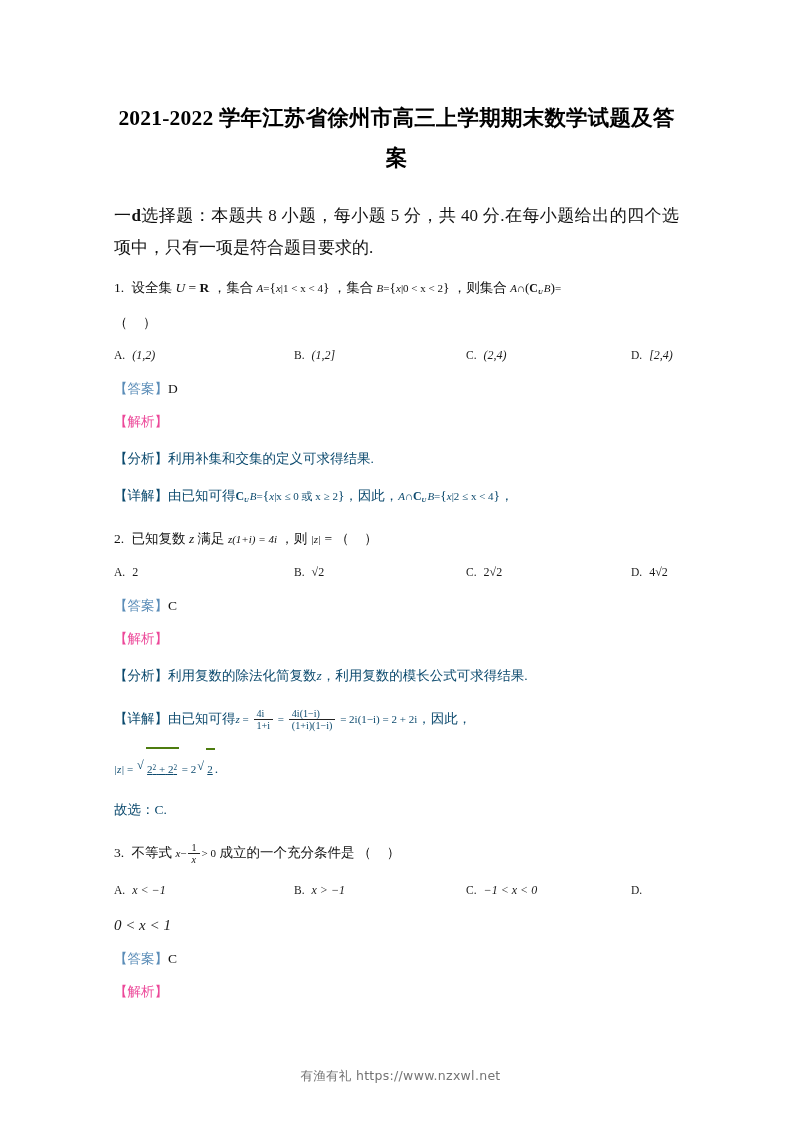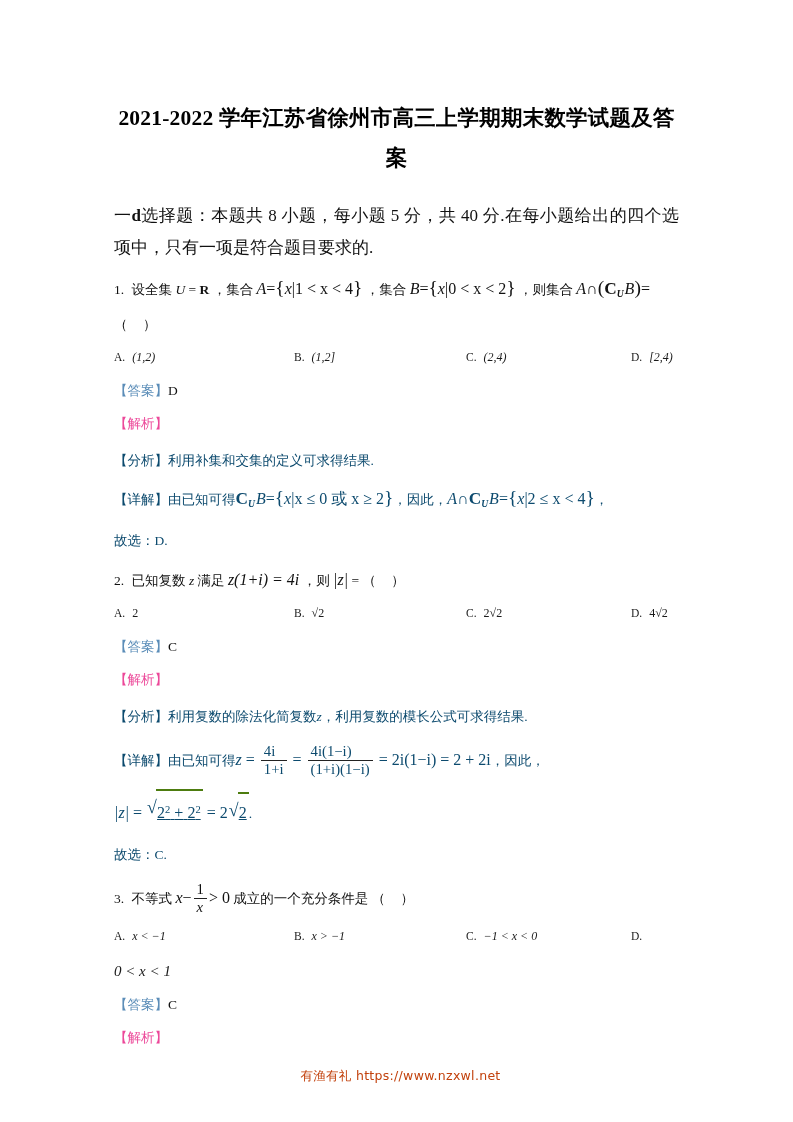--- a/index.html
+++ b/index.html
@@ -101,21 +101,21 @@
   .analysis-line, .detail-line, .gu-xuan {
     font-size: 13.5px;
     line-height: 31px;
     margin-top: 6px;
     color: #0c4a6e;
   }
 
   
   .mi { font-style: italic; font-family: "Liberation Serif", serif; }
   .mn { font-style: normal; font-family: "Liberation Serif", serif; }
-  .mathline { font-size: 16px; }
+  .mathline { font-size: 11px; }
   .sup { font-size: 0.66em; vertical-align: 0.48em; }
 
   .frac {
     display: inline-block;
     vertical-align: middle;
     font-size: 0.92em;
     line-height: 1.12;
     margin: 0 2px;
     position: relative;
     top: -1px;
@@ -155,21 +155,21 @@
   .big-paren { font-size: 1.22em; }
 
   
   .footer {
     position: absolute;
     left: 8px;
     right: 0;
     top: 1068px;
     text-align: center;
     font-size: 12.5px;
-    color: #c2410c;
+    color: #737373;
     font-family: "DejaVu Sans", "Liberation Sans", sans-serif;
     letter-spacing: 0.3px;
   }
 </style>
 </head>
 <body>
 
 <div class="page">
 
   <h1 class="doc-title">2021-2022 学年江苏省徐州市高三上学期期末数学试题及答案</h1>
@@ -218,23 +218,20 @@
     </div>
     <div class="jiexi-line">
       <span class="tag-blue-light">【解析】</span>
     </div>
     <div class="analysis-line">
       <span>【分析】</span><span>利用补集和交集的定义可求得结果.</span>
     </div>
     <div class="detail-line">
       <span>【详解】</span><span>由已知可得</span><span class="mathline"><span class="cmpl"><span class="csym">C</span><span class="csub">U</span></span><span class="mi">B</span><span class="mn">=</span><span class="big-paren">{</span><span class="mi">x</span>|<span class="mn">x ≤ 0 或 x ≥ 2</span><span class="big-paren">}</span></span><span>，因此，</span><span class="mathline"><span class="mi">A</span><span class="mn">∩</span><span class="cmpl"><span class="csym">C</span><span class="csub">U</span></span><span class="mi">B</span><span class="mn">=</span><span class="big-paren">{</span><span class="mi">x</span>|<span class="mn">2 ≤ x &lt; 4</span><span class="big-paren">}</span></span><span>，</span>
     </div>
-    <div class="gu-xuan">
-      <span>故选：</span><span>D.</span>
-    </div>
   </div>
 
   <div class="q-block">
     <div class="q-stem">
       <span class="q-num">2.</span>
       <span>已知复数</span>
       <span class="mi">z</span>
       <span>满足</span>
       <span class="mathline mi">z(1+i) = 4i</span>
       <span>，则</span>

